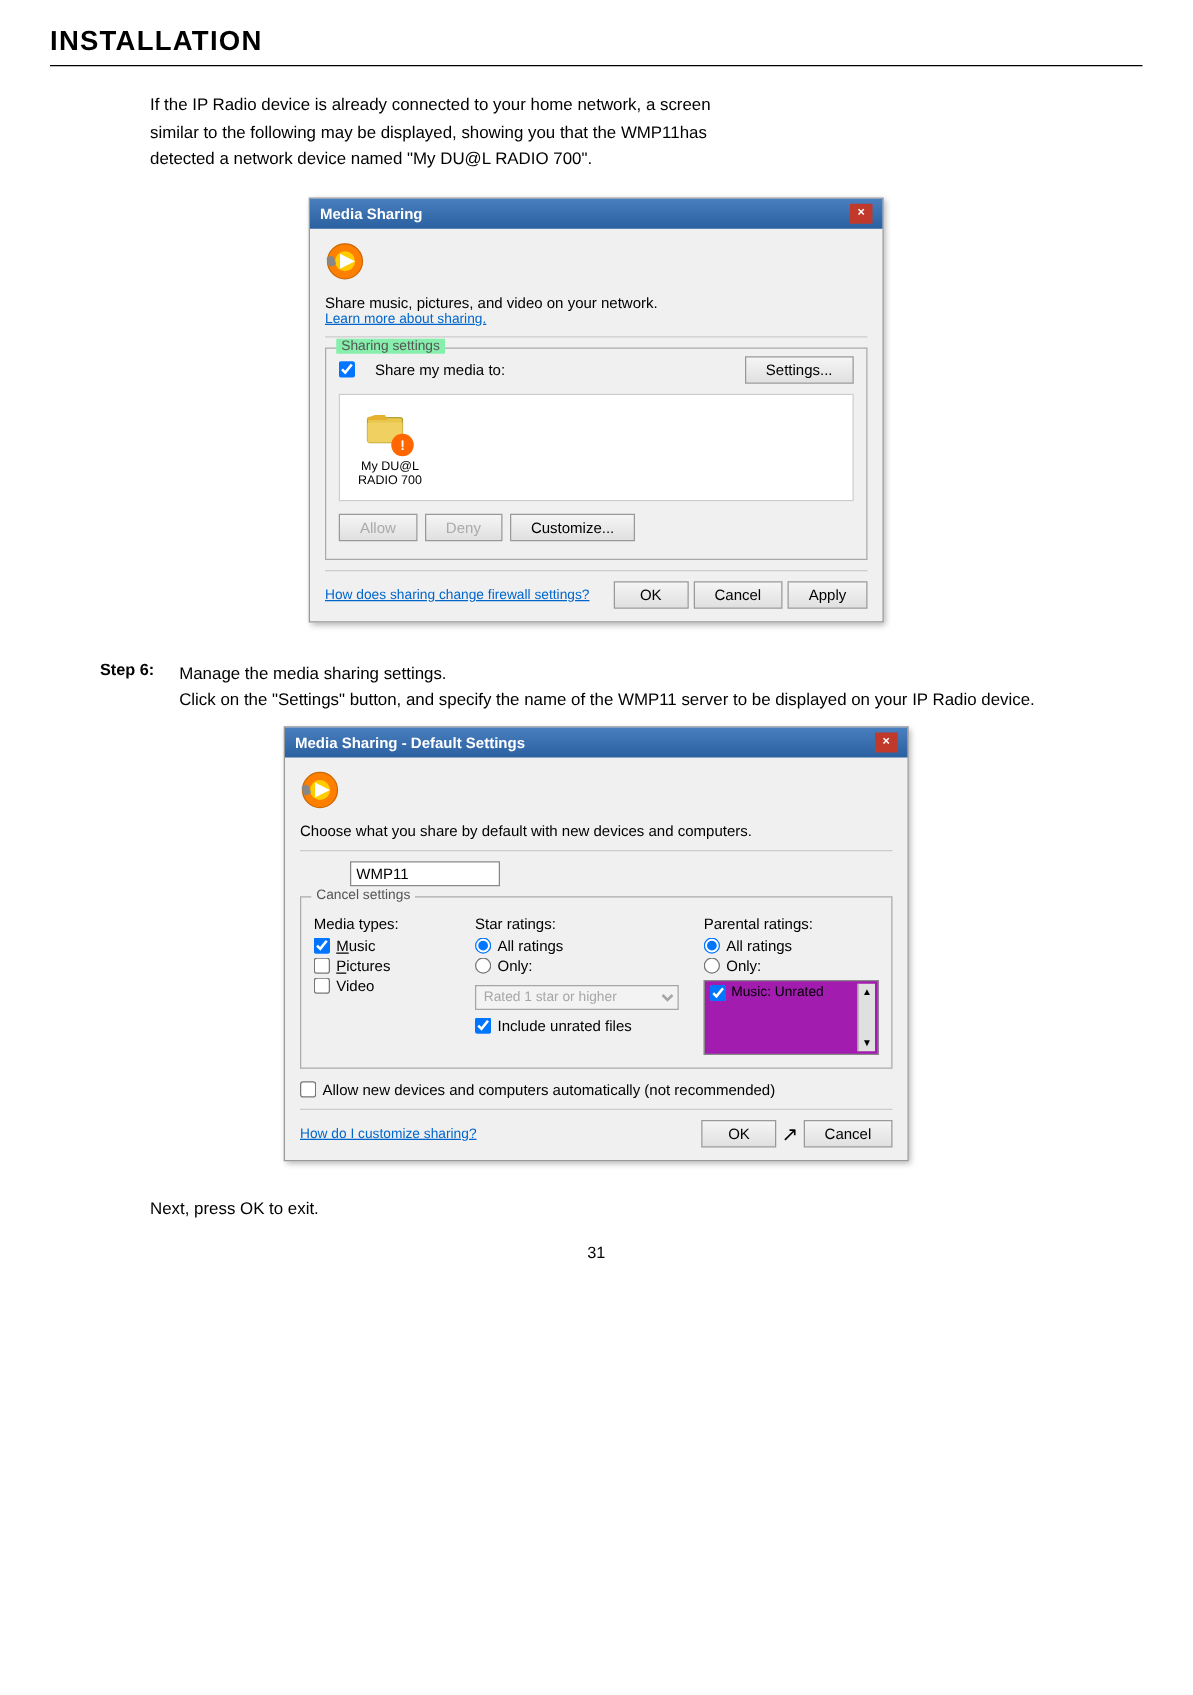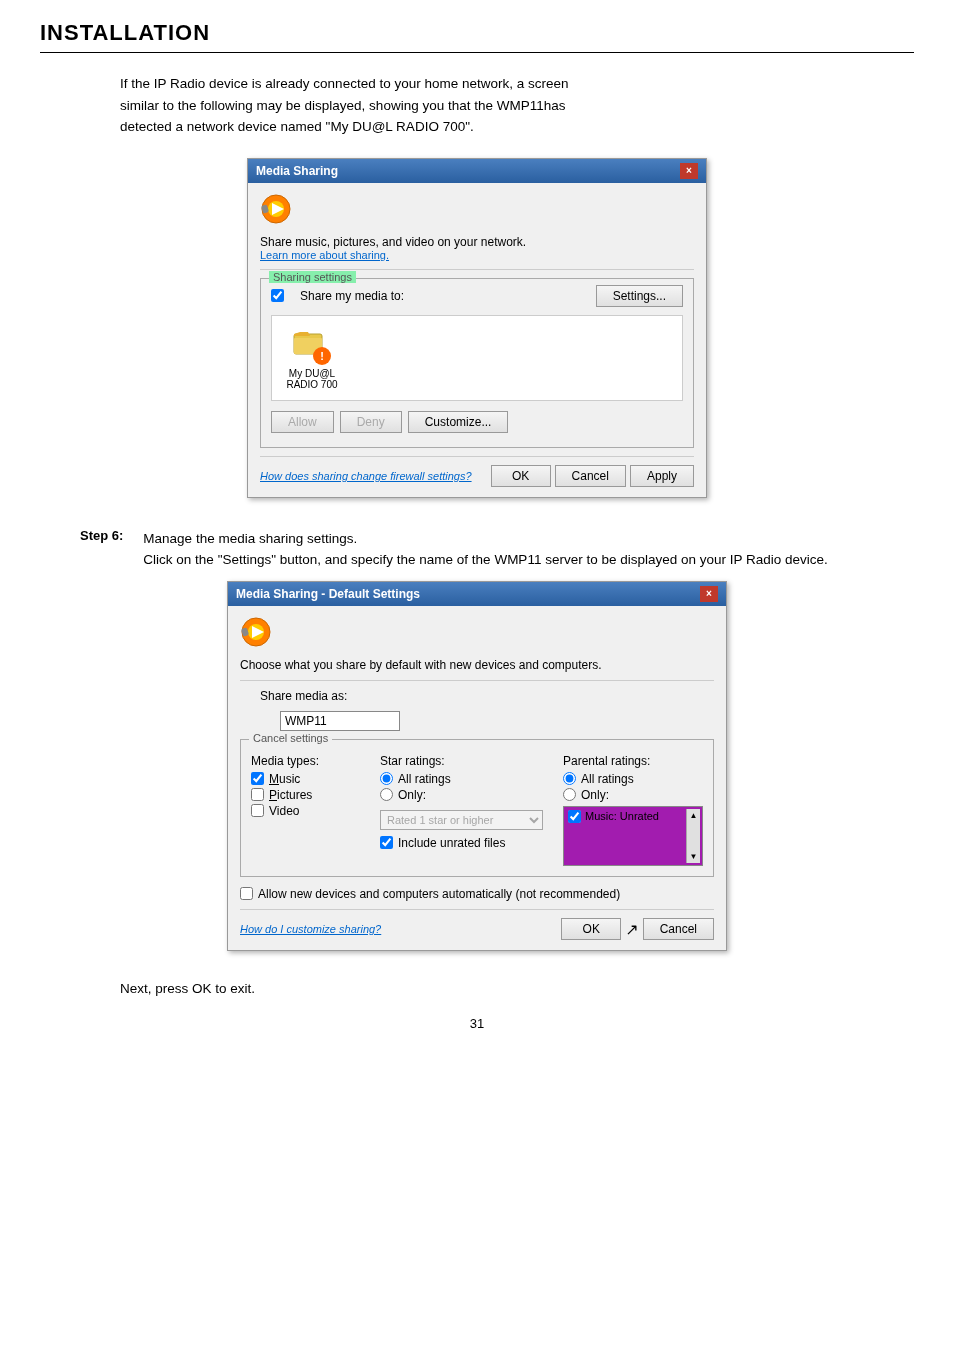--- a/index.html
+++ b/index.html
@@ -172,21 +172,20 @@
       margin-top: 8px;
       display: flex;
       align-items: center;
       justify-content: space-between;
     }
     .footer-link {
       color: #0066cc;
       text-decoration: underline;
       cursor: pointer;
       font-size: 11px;
-      font-style: italic;
     }
     .footer-buttons {
       display: flex;
       gap: 4px;
     }
 
     
     .step-section {
       display: flex;
       gap: 20px;
@@ -431,23 +430,20 @@
           <svg width="32" height="32" viewBox="0 0 32 32">
             <circle cx="16" cy="16" r="14" fill="#ff8000" stroke="#cc6600" stroke-width="1"></circle>
             <circle cx="16" cy="16" r="8" fill="#ffcc00"></circle>
             <polygon points="12,10 24,16 12,22" fill="#fff"></polygon>
             <rect x="2" y="12" width="6" height="8" rx="2" fill="#888" transform="rotate(-20,5,16)"></rect>
           </svg>
         </div>
         <div>Choose what you share by default with new devices and computers.</div>
       </div>
 
-      <div class="share-name-row">
-        <label style="font-size:12px;">Share media as:</label>
-      </div>
       <div style="padding-left: 40px; margin-bottom: 6px;">
         <input type="text" class="share-name-input" value="WMP11" style="">
       </div>
 
       <div class="default-settings-group">
         <span class="default-settings-label">Cancel settings</span>
 
         <div class="settings-columns">
 
           <div class="settings-col">

